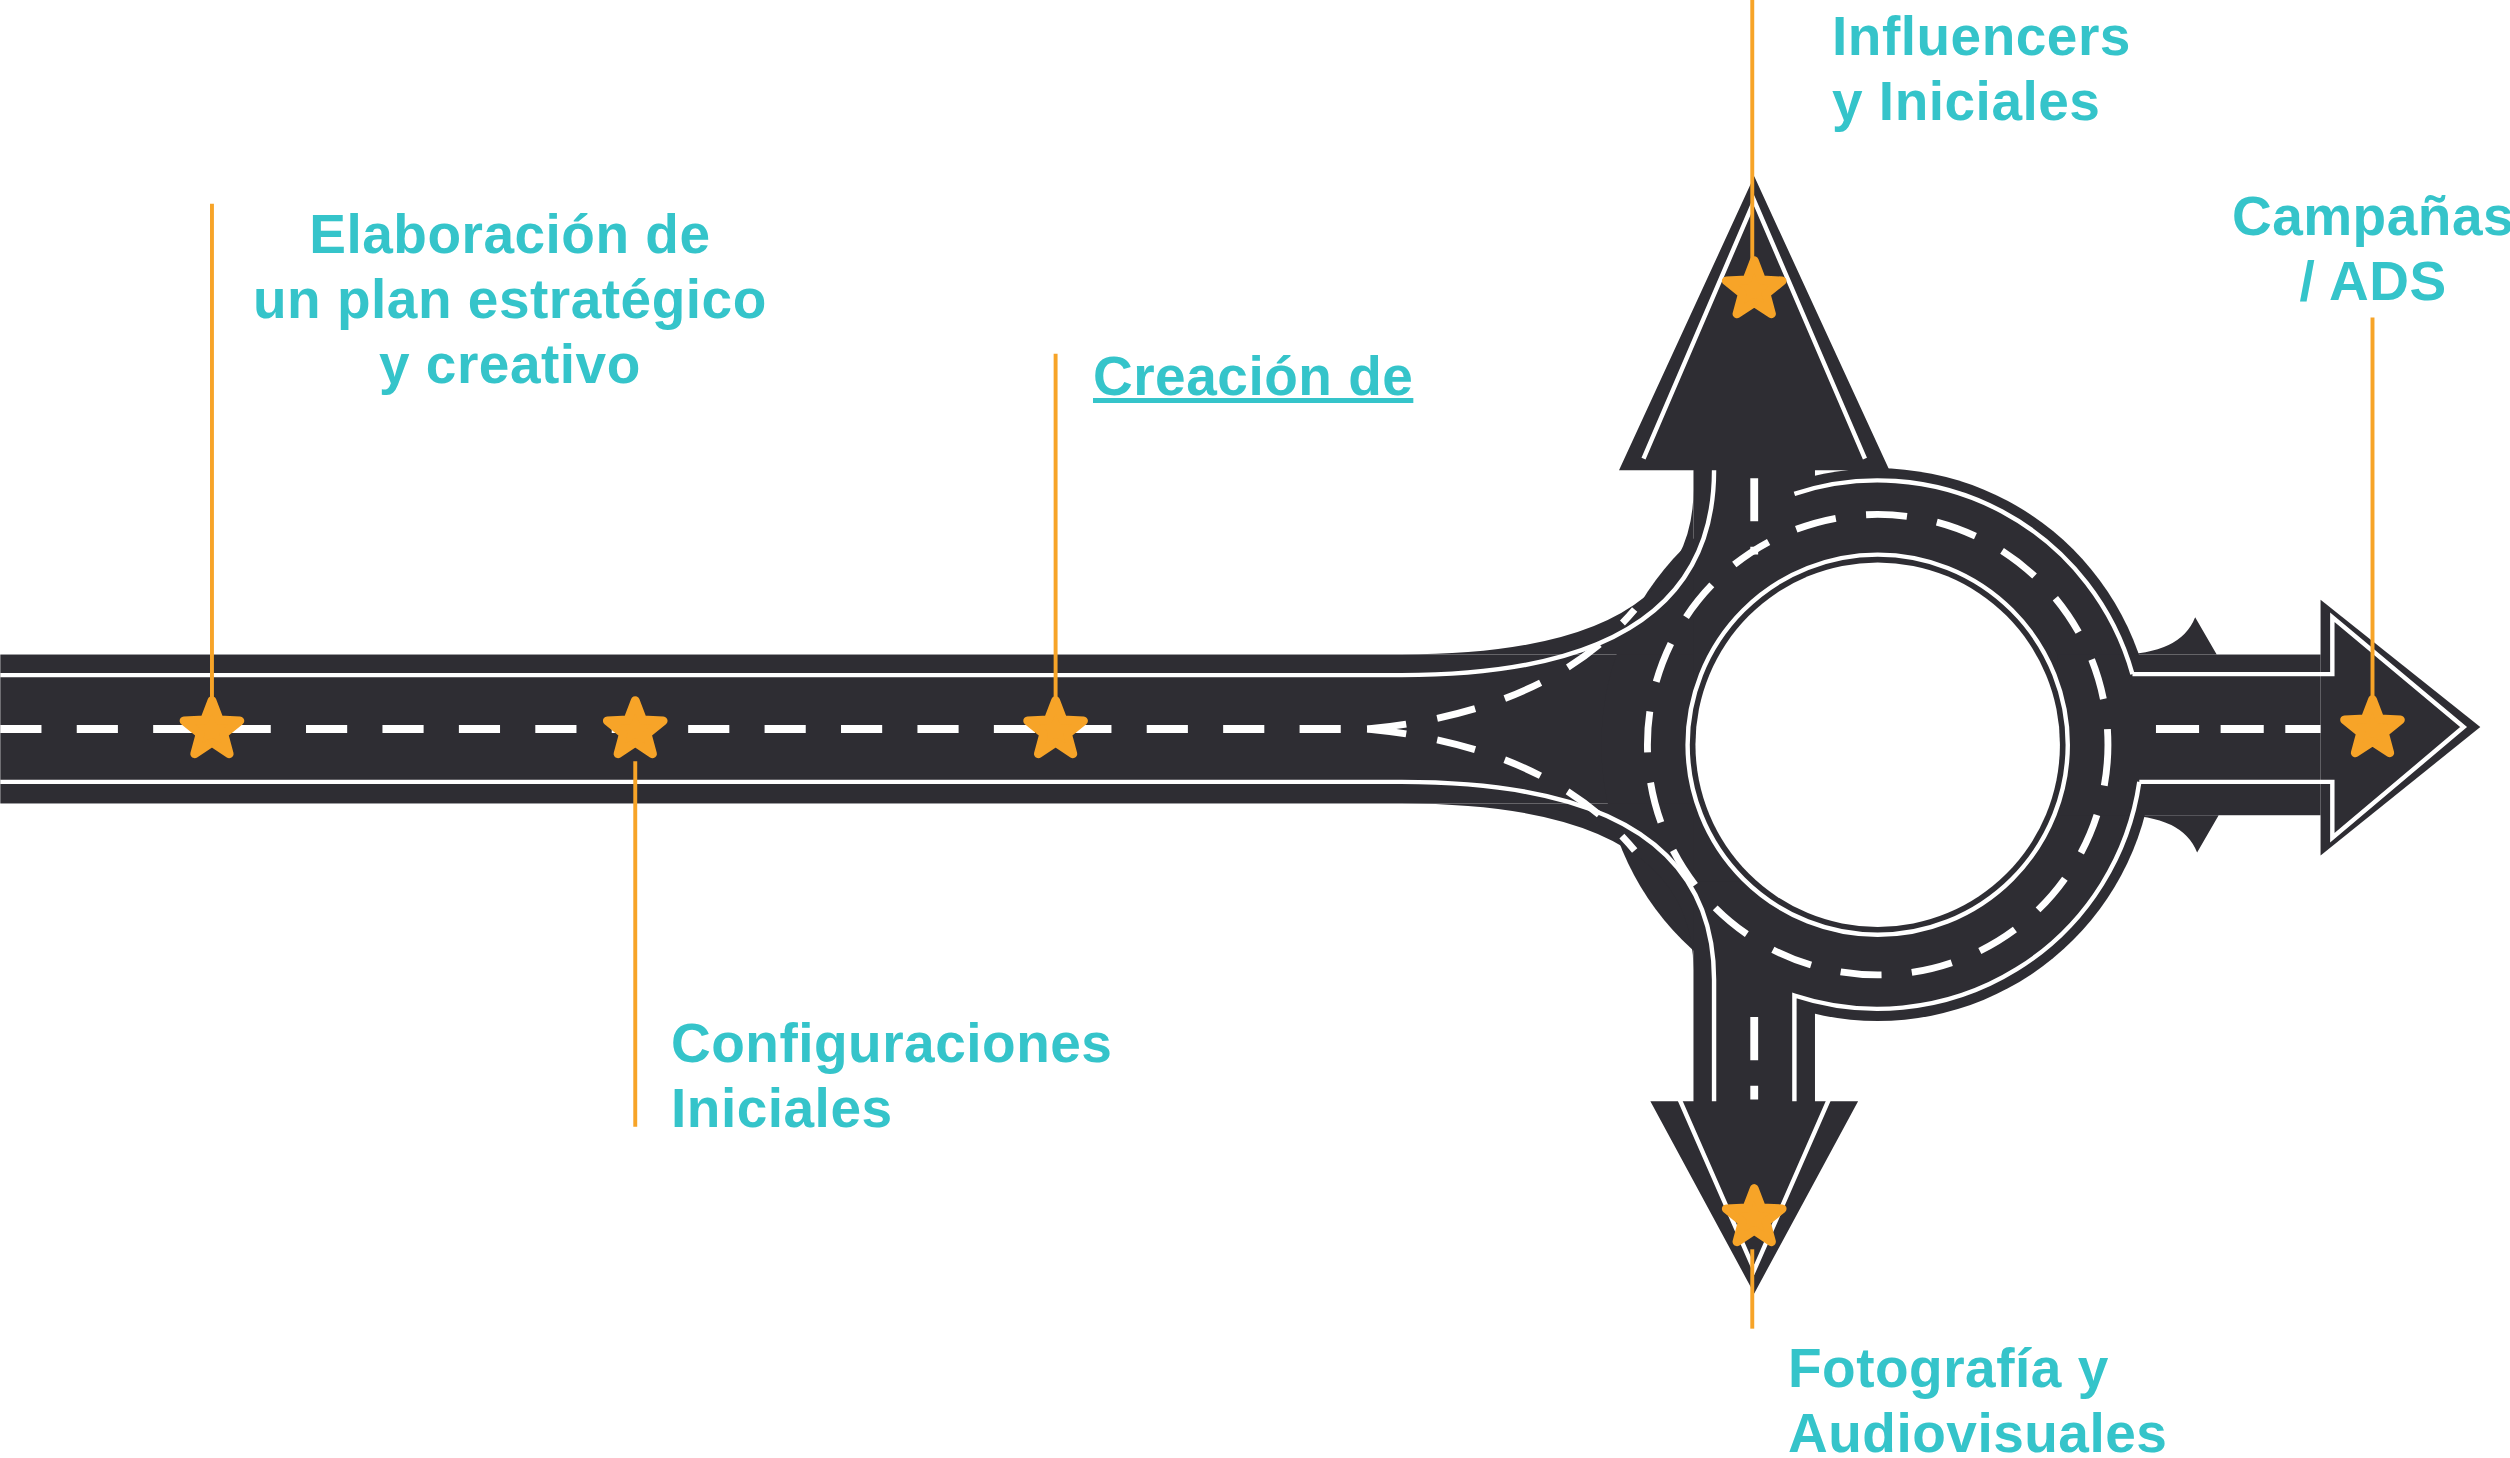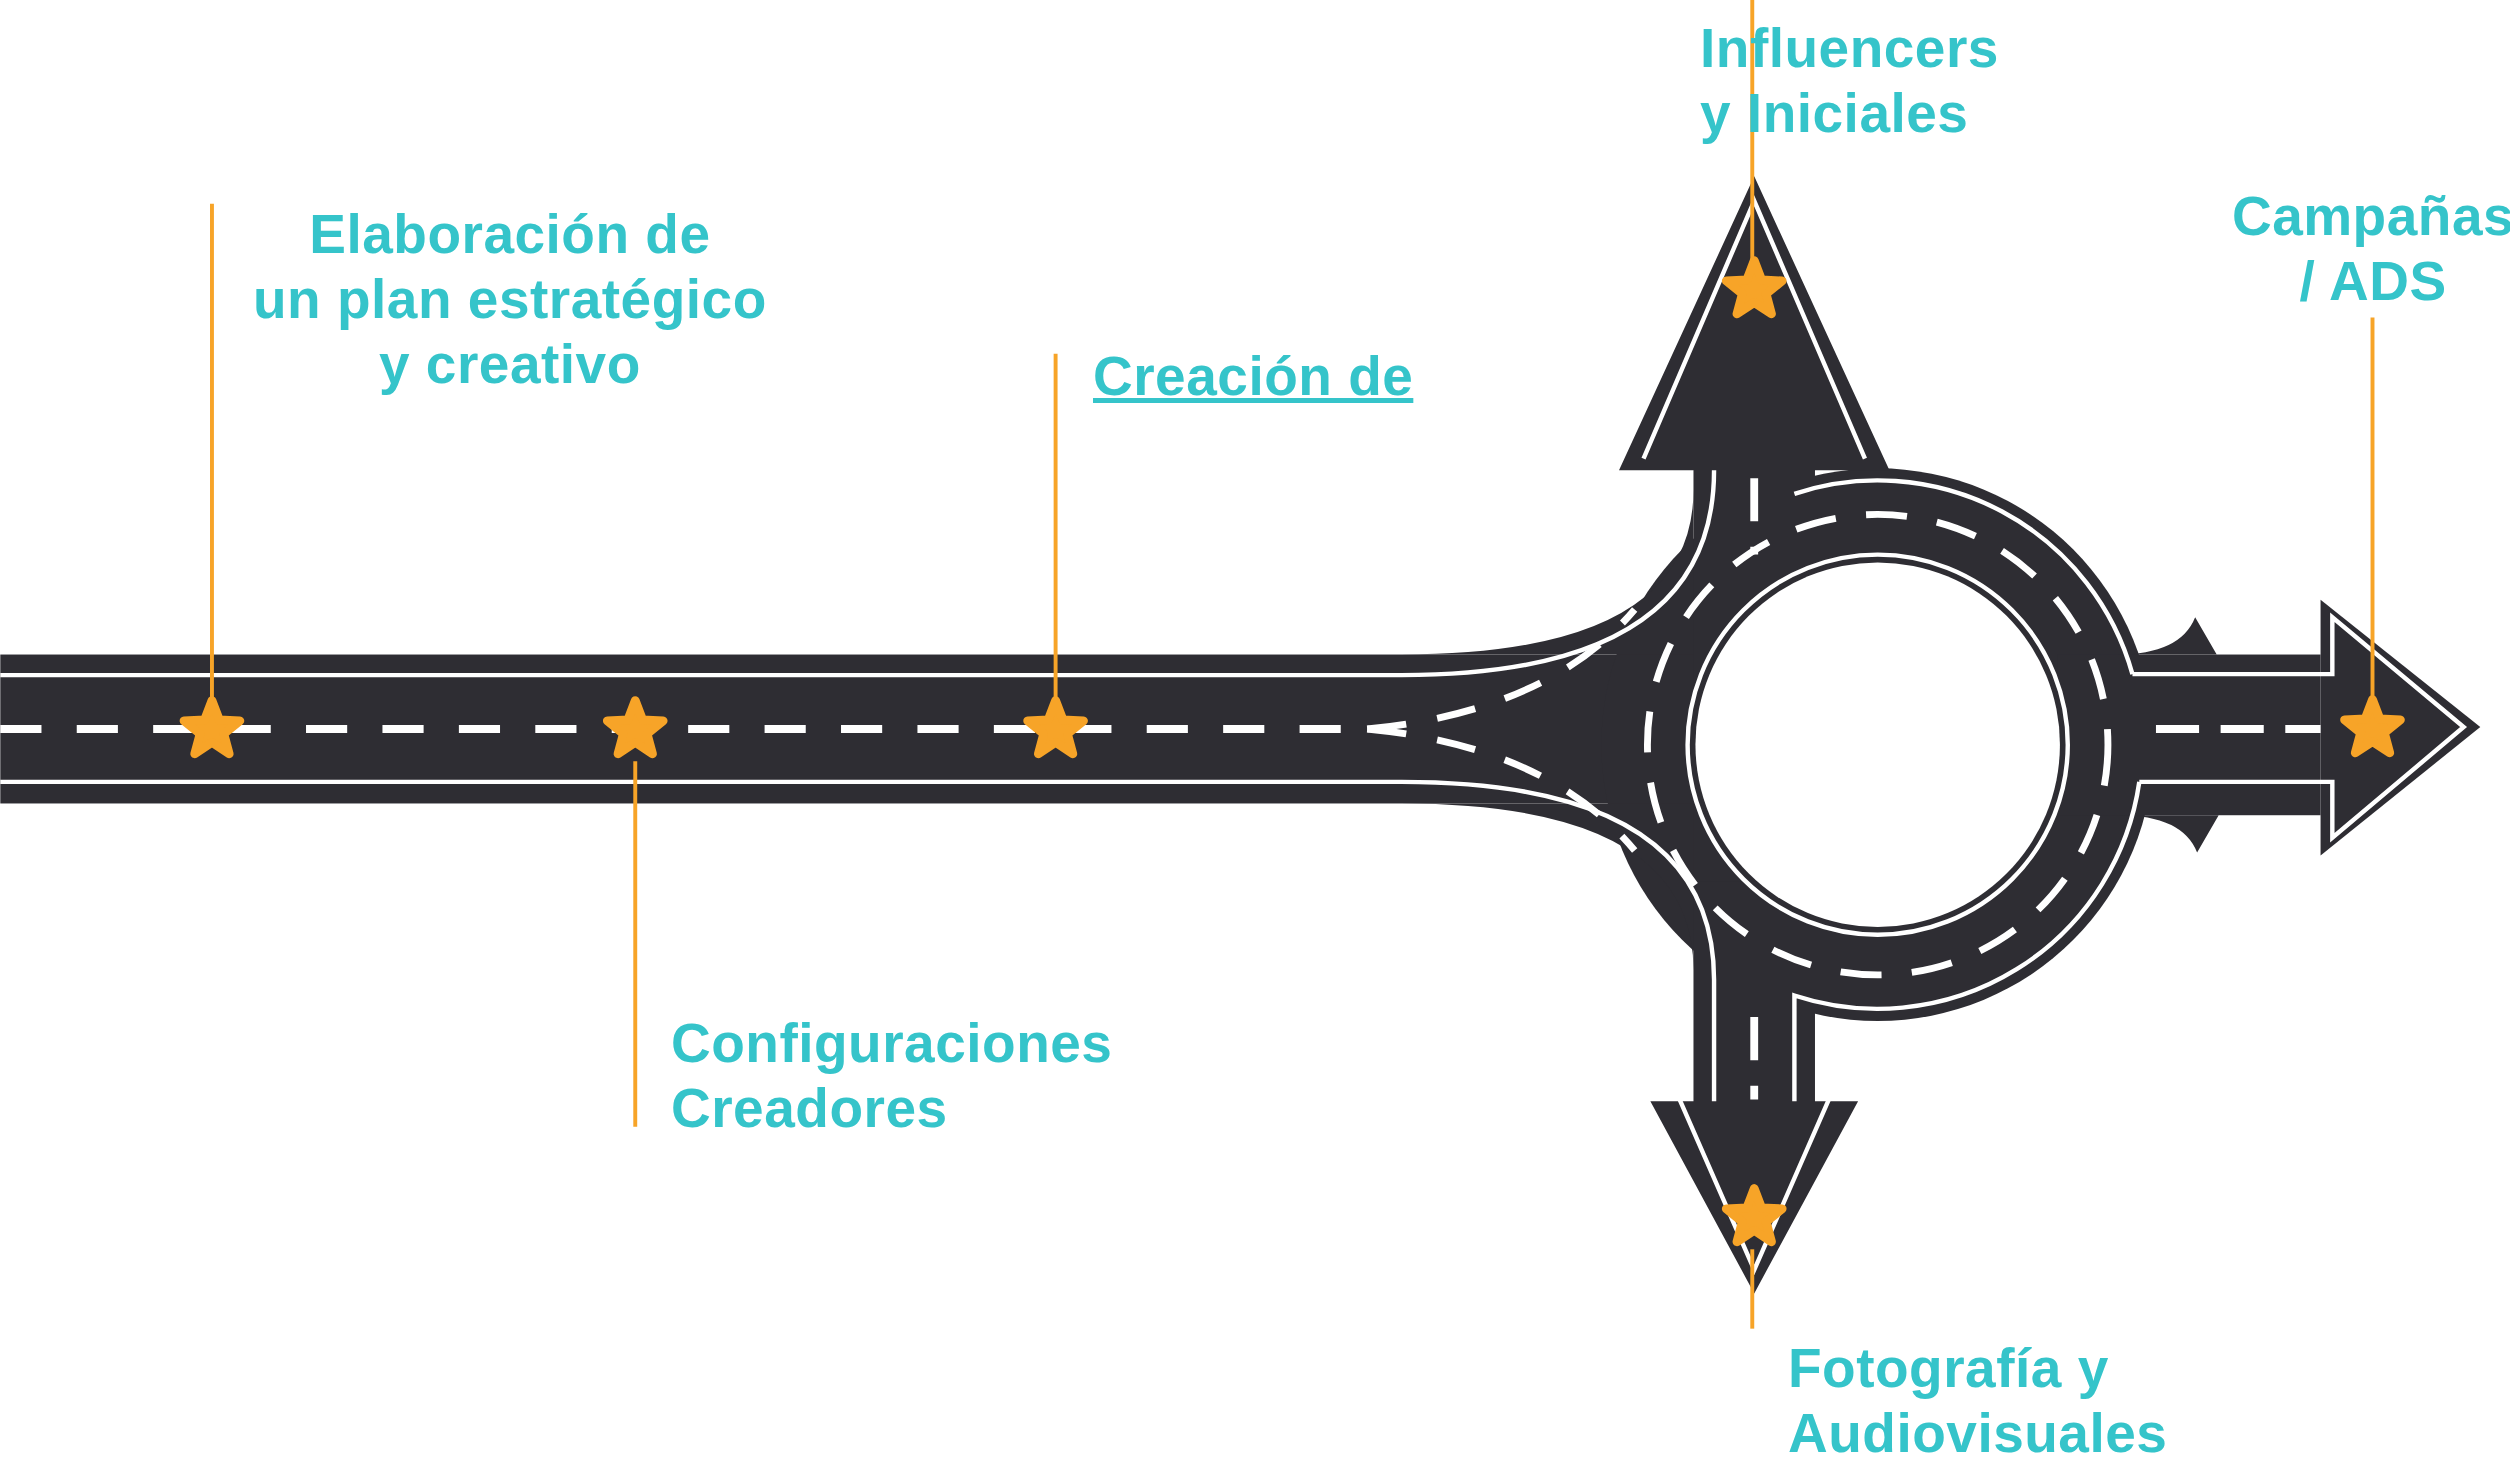--- a/index.html
+++ b/index.html
@@ -97,28 +97,28 @@
   </svg>
 
   <div class="milestone-label" style="left:253px;top:202px;text-align:center;">
     <div>Elaboración de</div>
     <div>un plan estratégico</div>
     <div>y creativo</div>
   </div>
 
   <div class="milestone-label" style="left:671px;top:982px;margin-top:29px;">
     <div>Configuraciones</div>
-    <div>Creadores</div>
+    <div>Iniciales</div>
   </div>
 
   <div class="milestone-label" style="left:1093px;top:344px;text-decoration:underline;">
     <div>Creación de</div>
   </div>
 
-  <div class="milestone-label" style="left:1700px;top:3.9px;margin-top:12px;">
+  <div class="milestone-label" style="left:1832px;top:3.9px;">
     <div>Influencers</div>
     <div>y Iniciales</div>
   </div>
 
   <div class="milestone-label centered" style="left:2221px;top:184px;width:304px;">
     <div>Campañas</div>
     <div>/ ADS</div>
   </div>
 
   <div class="milestone-label" style="left:1788px;top:1336px;">

